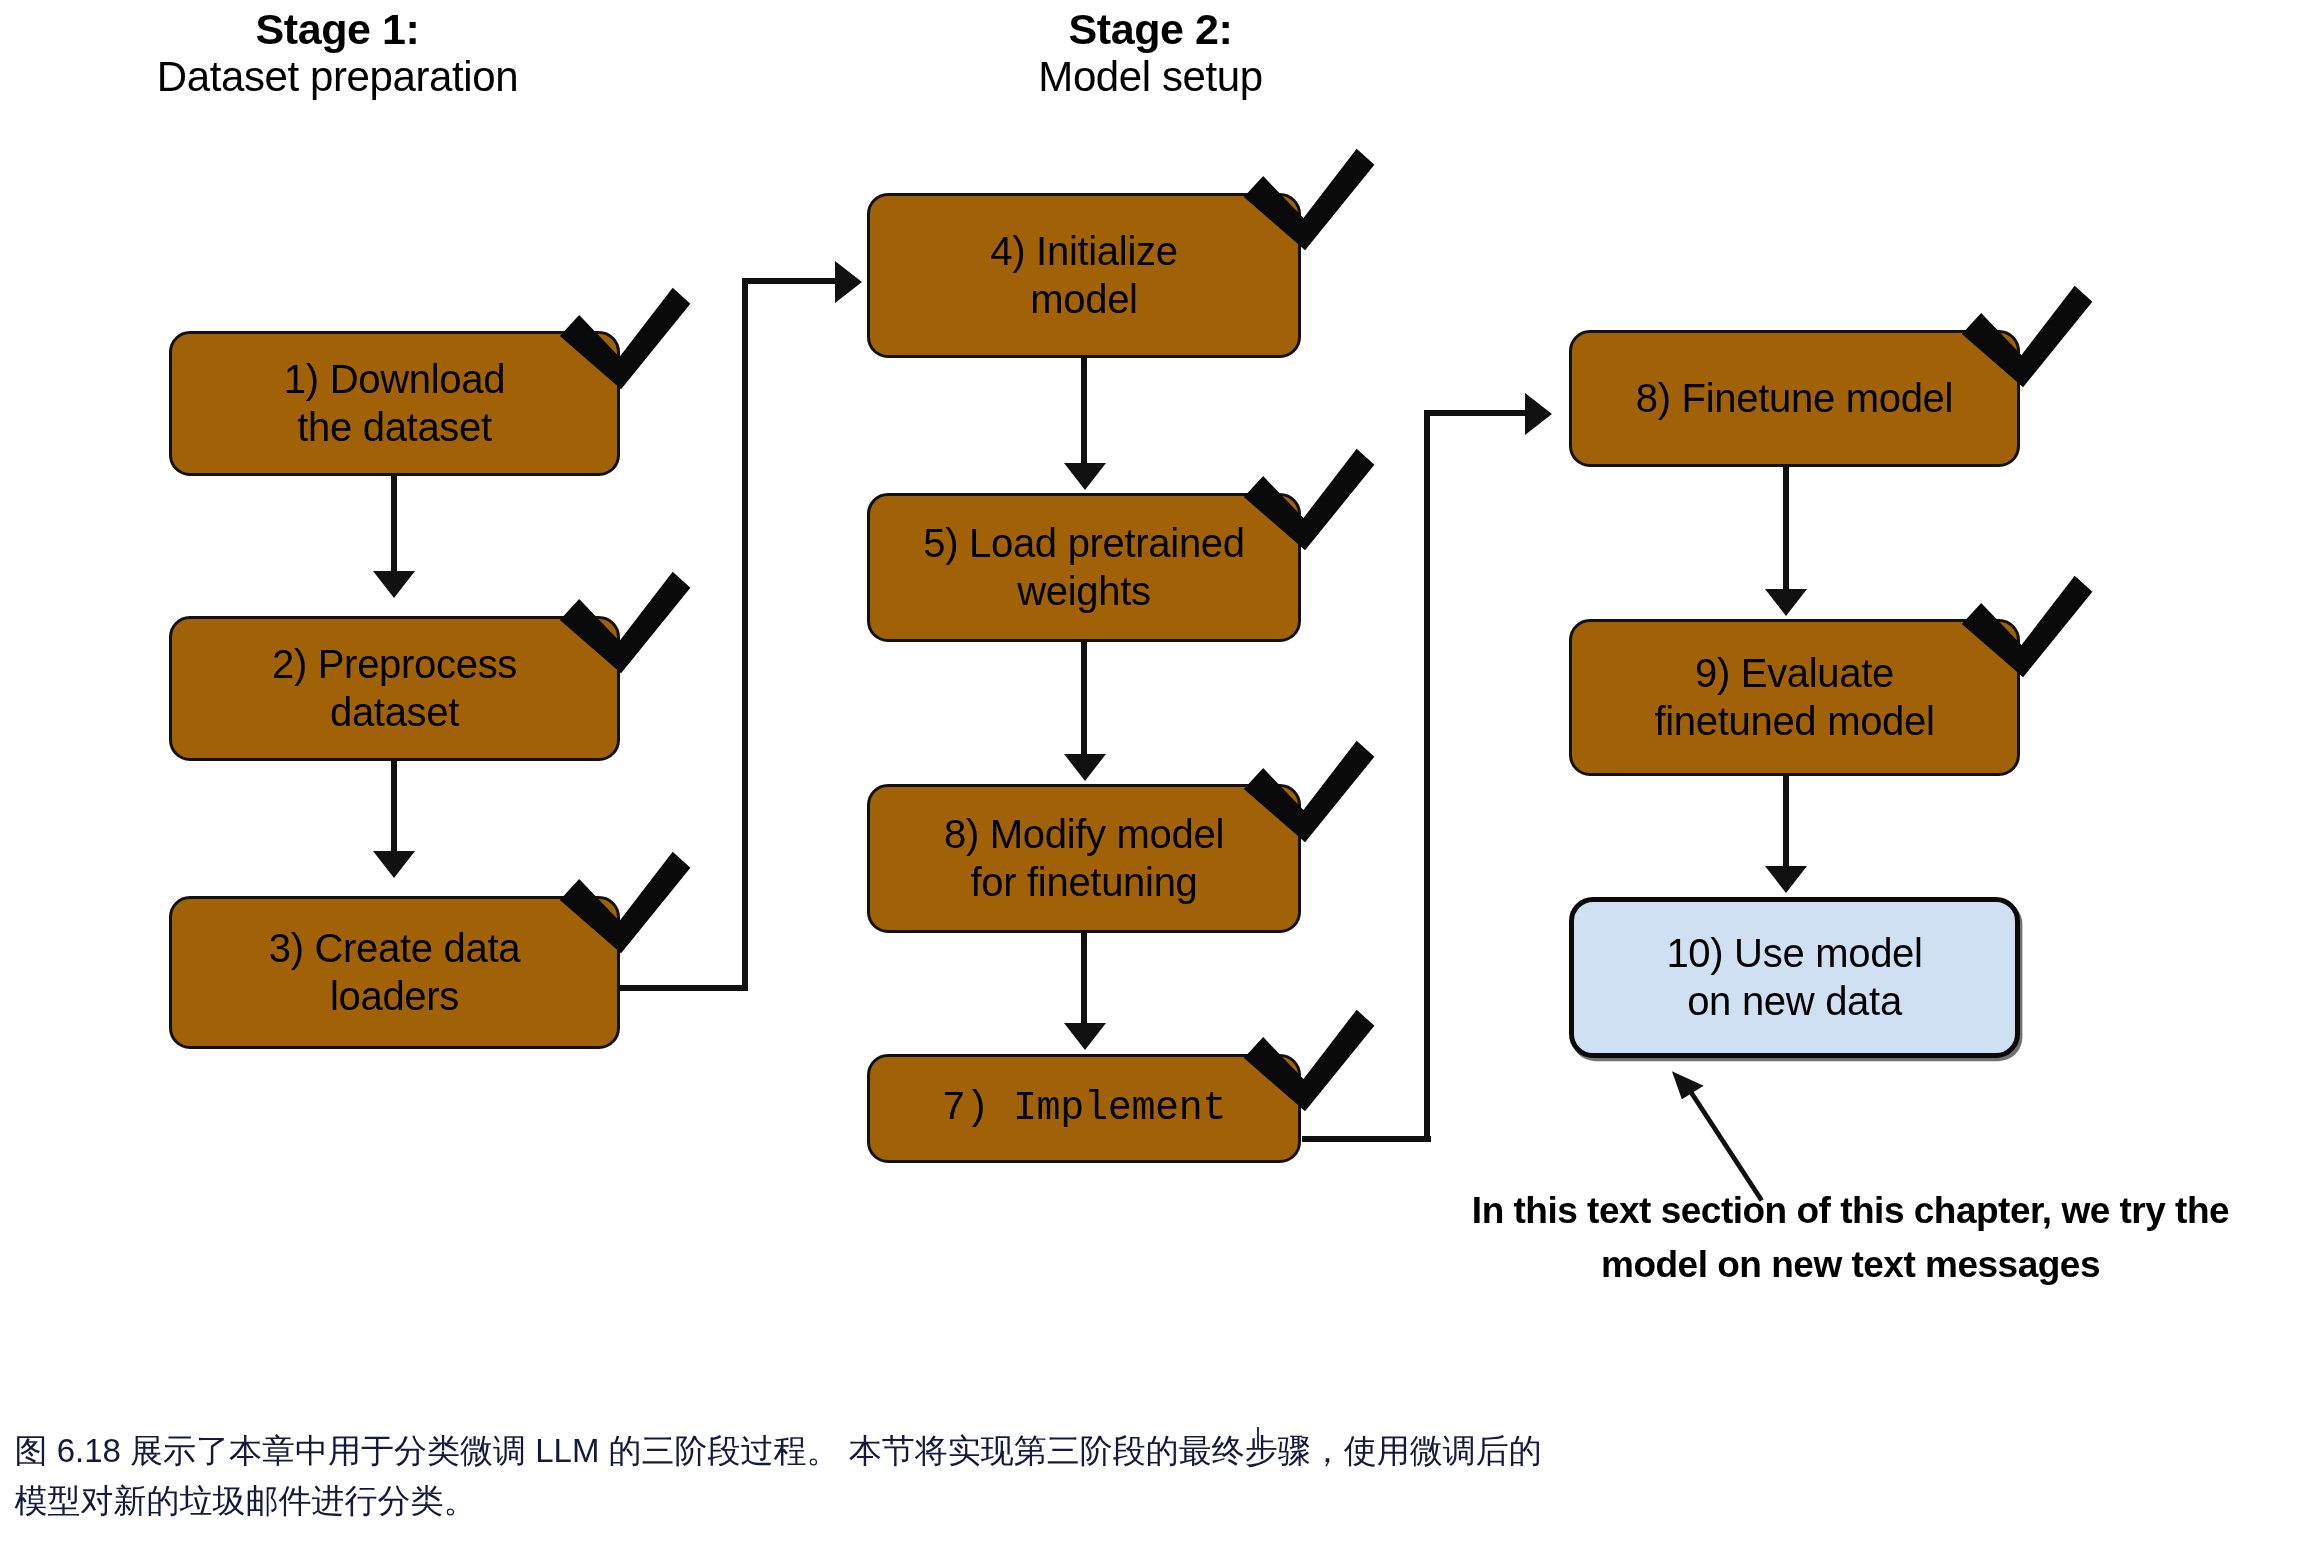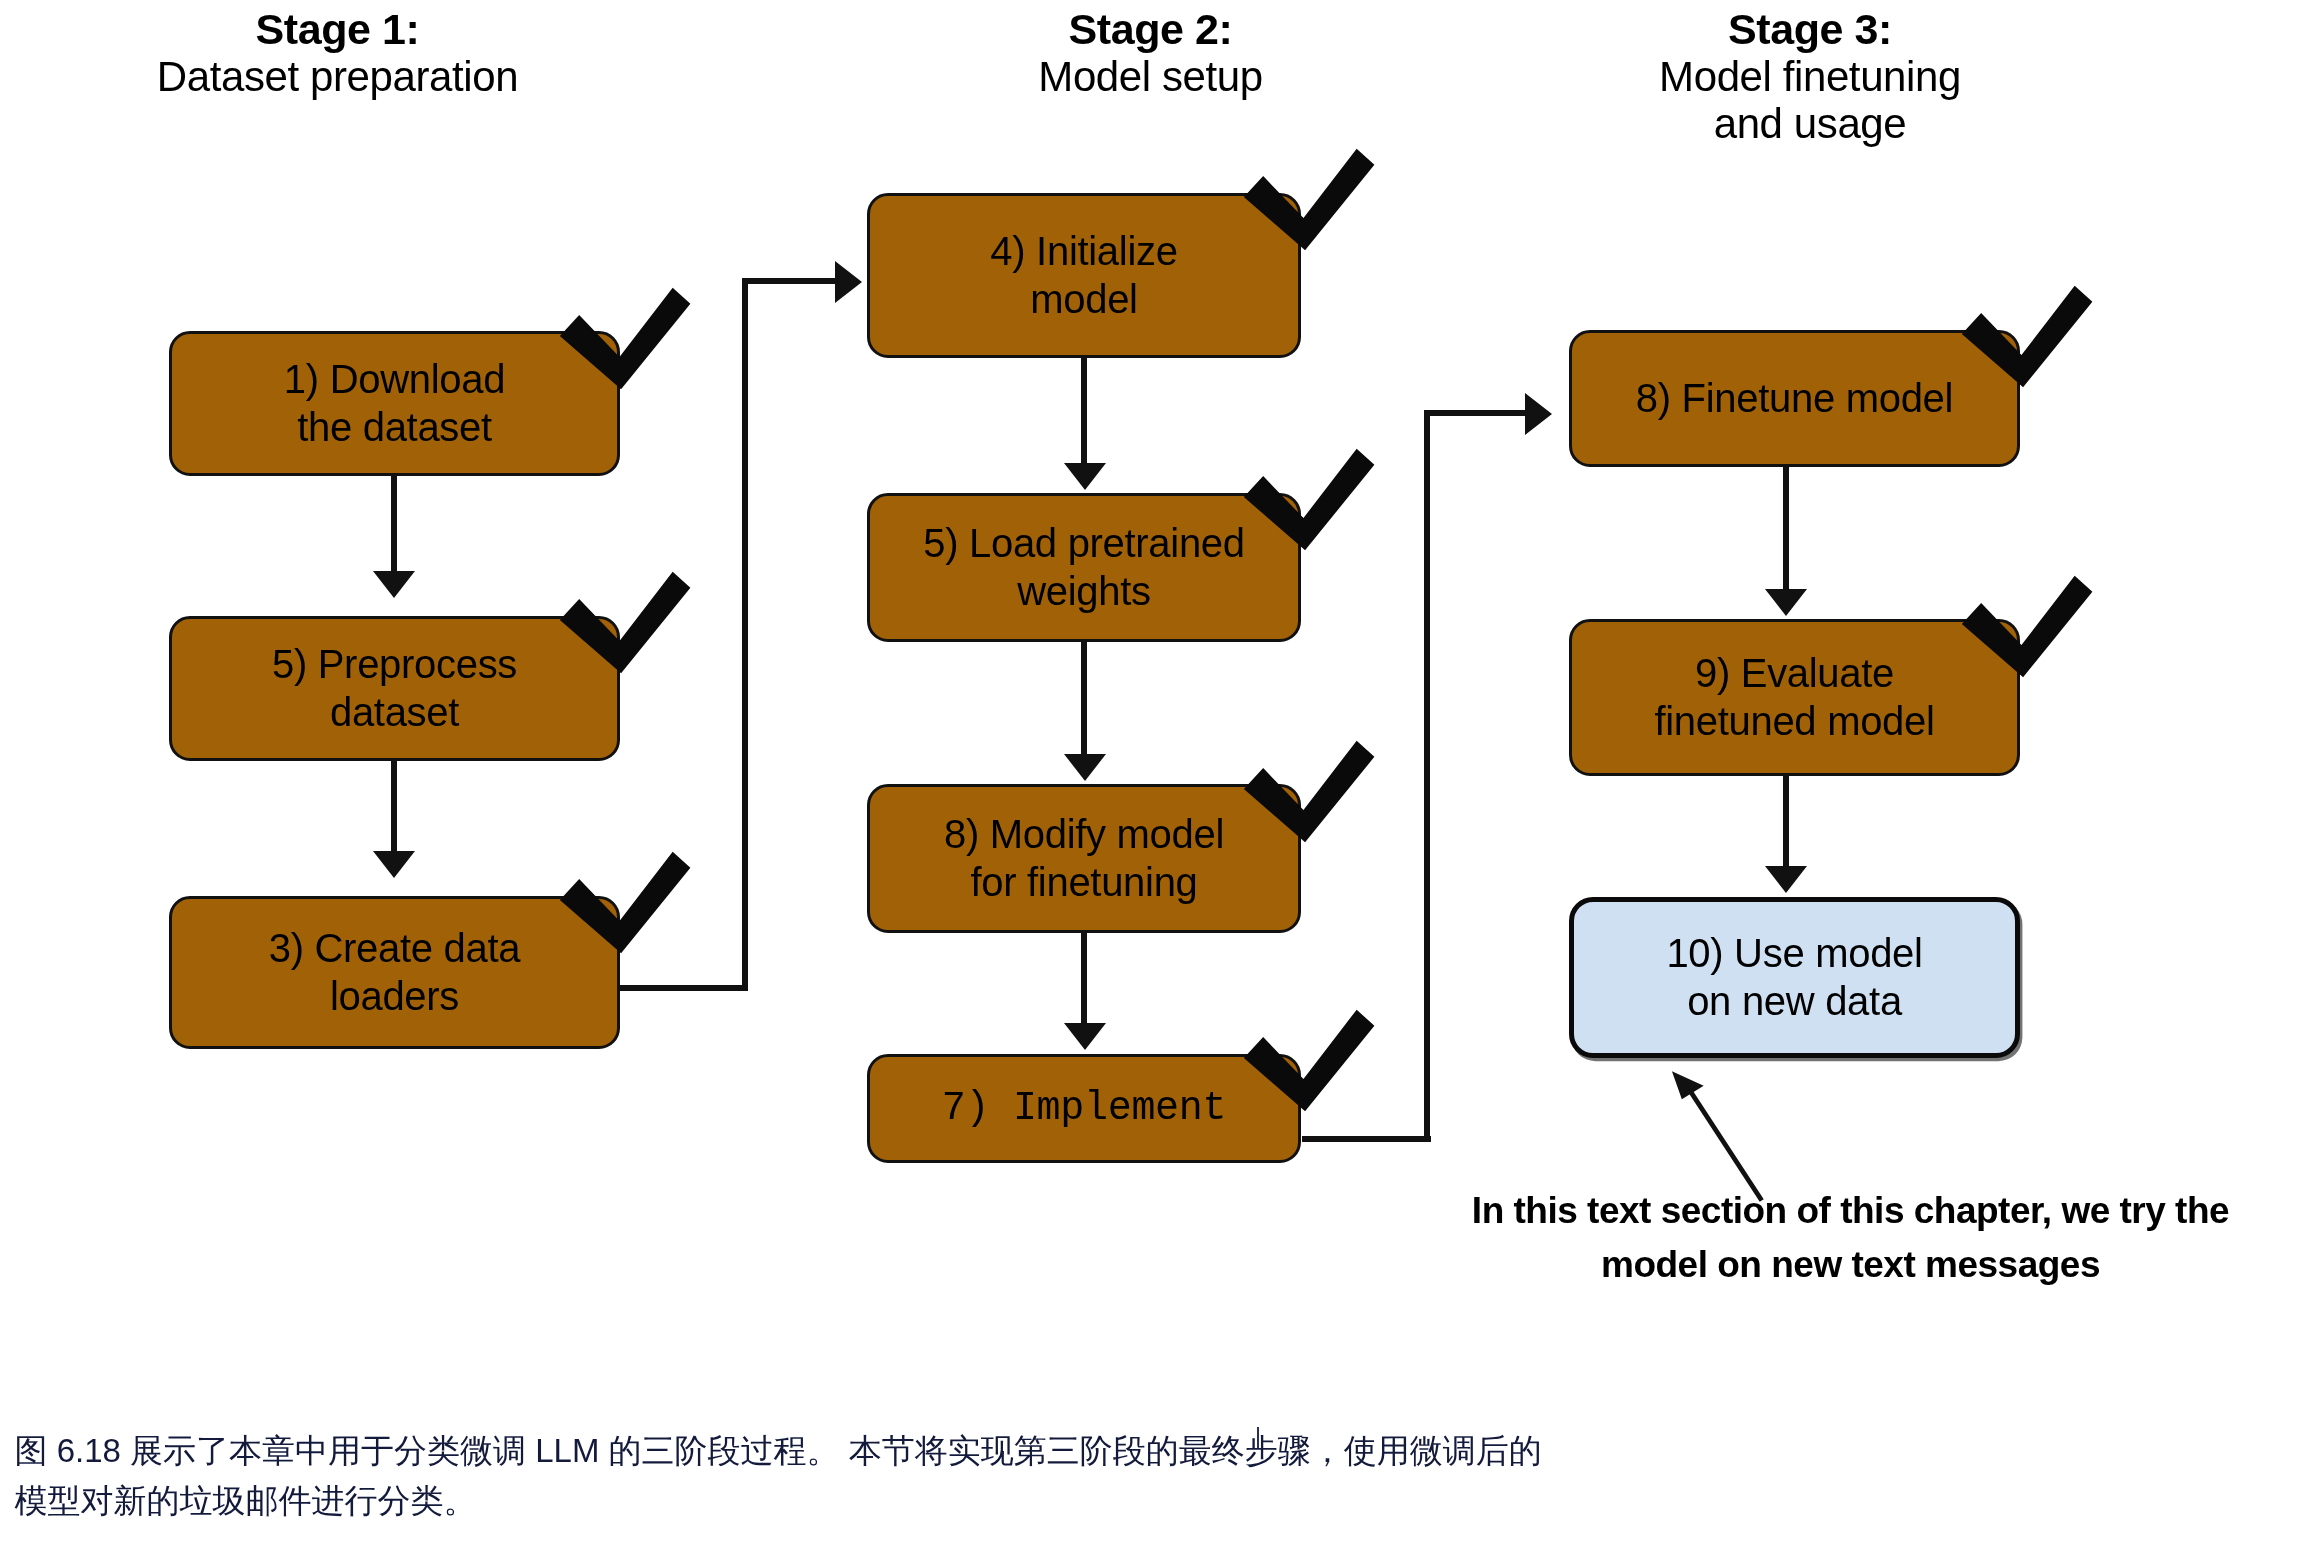--- a/index.html
+++ b/index.html
@@ -165,36 +165,31 @@
     <div class="stage-head" id="stage1-head">
       <span class="stage-title">Stage 1:</span>
       <span class="stage-sub">Dataset preparation</span>
     </div>
 
     <div class="stage-head" id="stage2-head">
       <span class="stage-title">Stage 2:</span>
       <span class="stage-sub">Model setup</span>
     </div>
 
-    <div class="stage-head" id="stage3-head">
-      <span class="stage-title">Stage 3:</span>
-      <span class="stage-sub">Model finetuning</span>
-      <span class="stage-sub">and usage</span>
-    </div>
 
     <div class="node" style="left:169px; top:331px; width:451px; height:145px;">
       <span>
         <span class="node-label">1) Download</span>
         <span class="node-label">the dataset</span>
       </span>
     </div>
 
     <div class="node" style="left:169px; top:616px; width:451px; height:145px;">
       <span>
-        <span class="node-label">5) Preprocess</span>
+        <span class="node-label">2) Preprocess</span>
         <span class="node-label">dataset</span>
       </span>
     </div>
 
     <div class="node" style="left:169px; top:896px; width:451px; height:153px;">
       <span>
         <span class="node-label">3) Create data</span>
         <span class="node-label">loaders</span>
       </span>
     </div>

